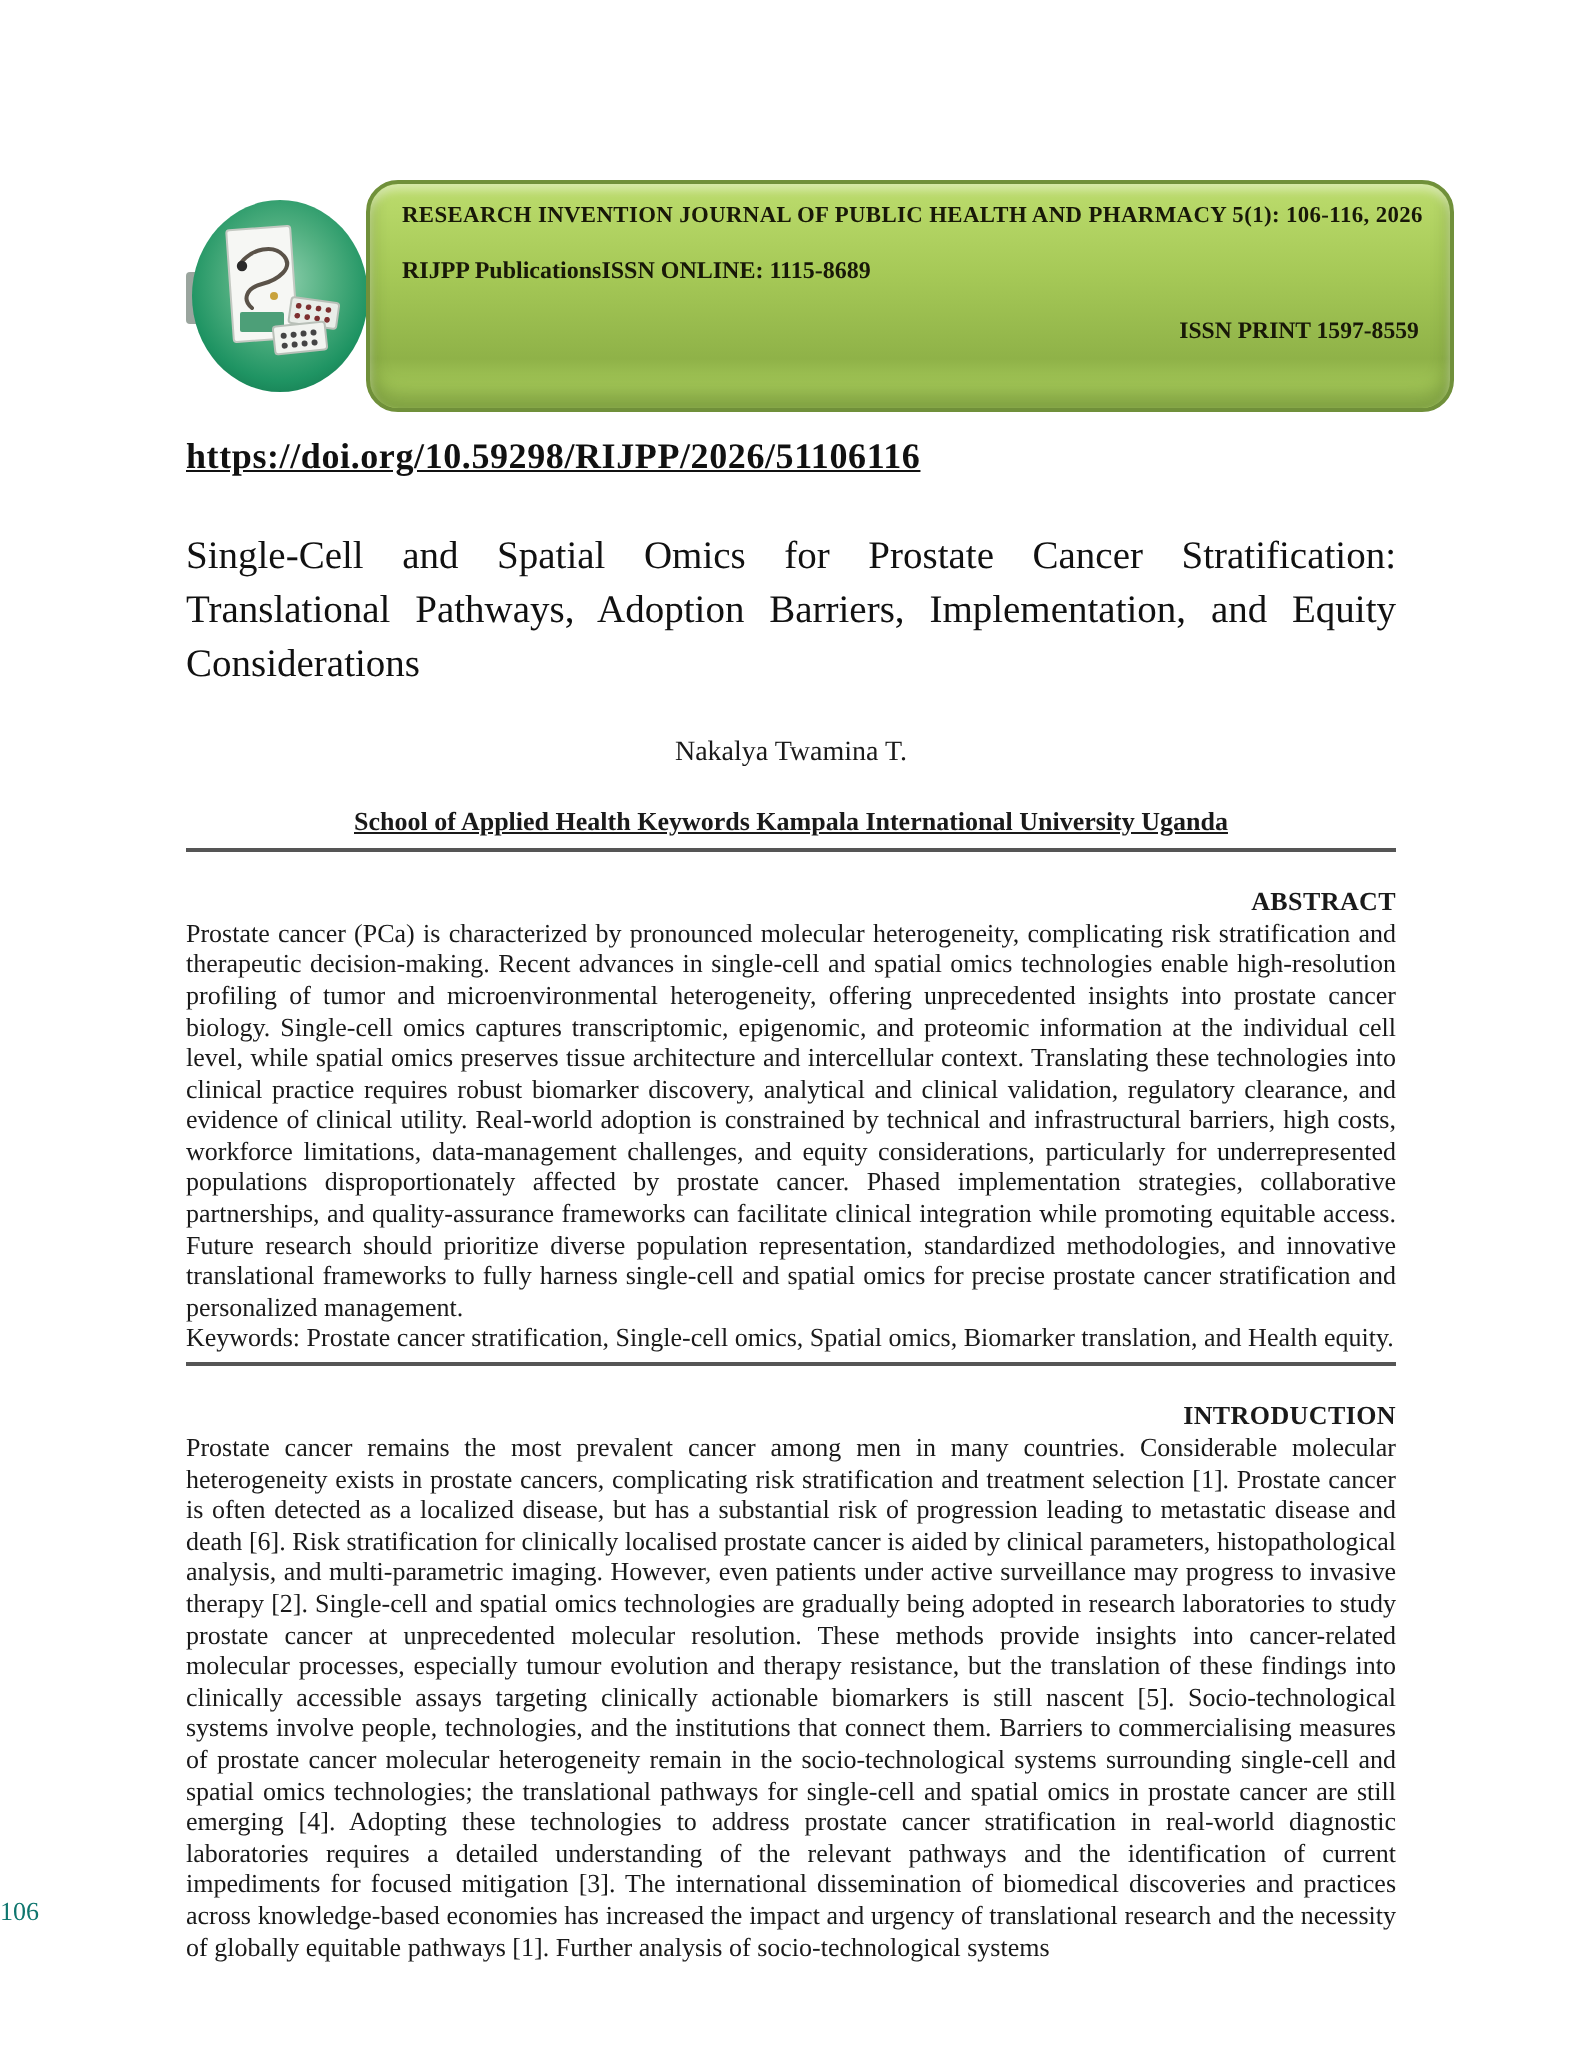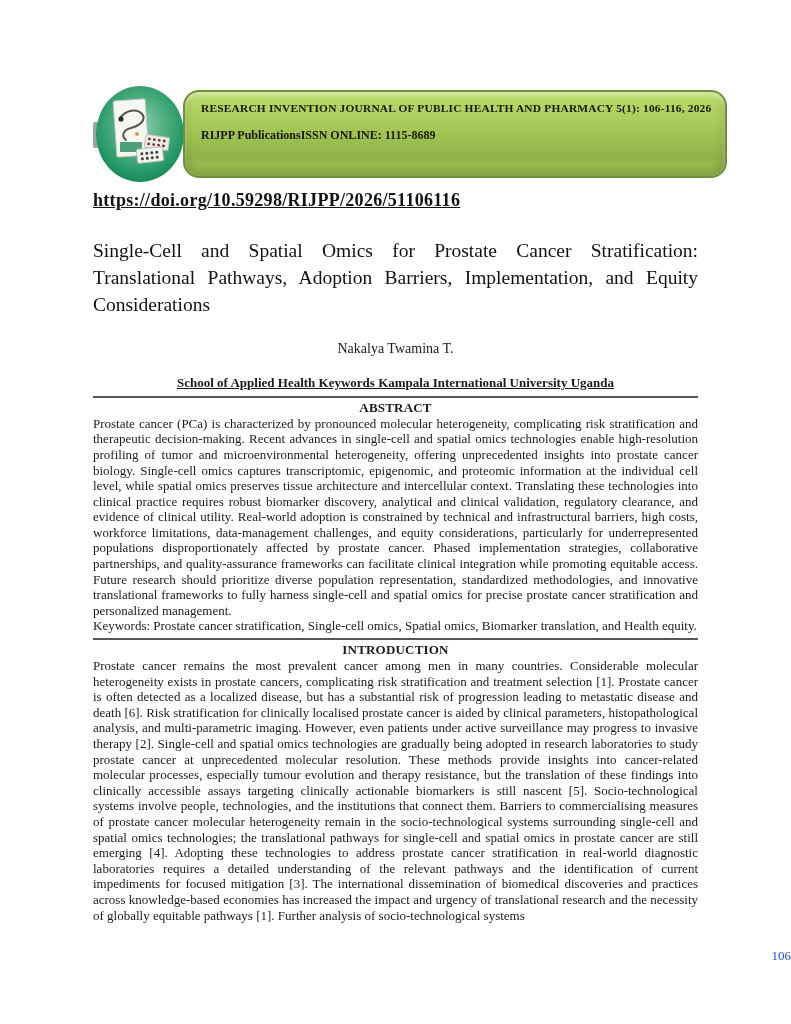--- a/index.html
+++ b/index.html
@@ -13,21 +13,21 @@
   }
   .page {
     position: relative;
     width: 791px; height: 1024px;
     padding: 90px 93px 0 93px;
   }
   
   .header-row {
     display: flex;
     align-items: stretch;
-    height: 88px;
+    height: 116px;
   }
   .logo-wrap {
     width: 92px;
     flex: 0 0 92px;
     display: flex;
     align-items: center;
     justify-content: center;
   }
   .banner {
     flex: 1;
@@ -92,45 +92,45 @@
   }
   .rule {
     height: 2px;
     background: #555555;
     border: none;
     margin-top: 5px;
   }
   .rule2 { margin-top: 4px; }
   
   .section-heading {
-    text-align: center;
-    font-weight: bold;
-    font-size: 13px;
-    margin-top: 2px;
+    text-align: right;
+    font-weight: bold;
+    font-size: 13px;
+    margin-top: 17px;
     letter-spacing: 0.2px;
   }
   .body-text {
     font-size: 13px;
     line-height: 15.6px;
     text-align: justify;
   }
   .keywords-line {
     font-size: 13px;
     line-height: 15.6px;
     text-align: justify;
   }
   .keywords-line b { font-weight: normal; }
   
   .page-number {
     position: absolute;
     left: 0; right: 0;
     bottom: 60px;
-    text-align: right;
-    font-size: 13px;
-    color: #1d4ed8;
+    text-align: left;
+    font-size: 13px;
+    color: #0f766e;
   }
 </style>
 </head>
 <body>
 
 <div class="page">
 
   <div class="header-row">
     <div class="logo-wrap">
       <svg width="92" height="100" viewBox="0 0 92 100">
@@ -182,20 +182,21 @@
         </g>
       </svg>
     </div>
 
     <div class="banner">
       <div class="banner-line1">RESEARCH INVENTION JOURNAL OF PUBLIC HEALTH AND PHARMACY 5(1): 106-116, 2026</div>
       <div class="banner-row2">
         <span>RIJPP Publications</span>
         <span>ISSN ONLINE: 1115-8689</span>
       </div>
+      <div class="banner-row3">ISSN PRINT 1597-8559</div>
     </div>
   </div>
 
   <div class="doi-row">
     <a href="#">https://doi.org/10.59298/RIJPP/2026/51106116</a>
   </div>
 
   <h1 class="article-title">Single-Cell and Spatial Omics for Prostate Cancer Stratification: Translational Pathways, Adoption Barriers, Implementation, and Equity Considerations</h1>
   <div class="author">Nakalya Twamina T.</div>
   <div class="affiliation">School of Applied Health Keywords Kampala International University Uganda</div>

